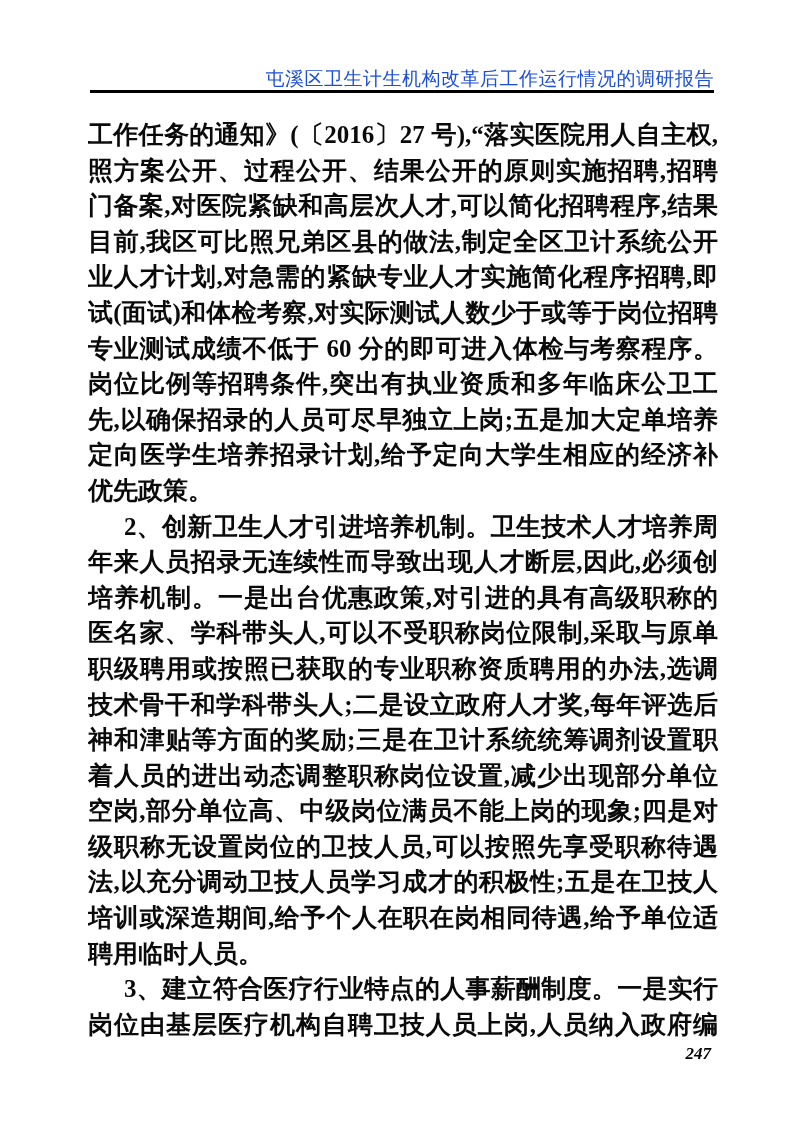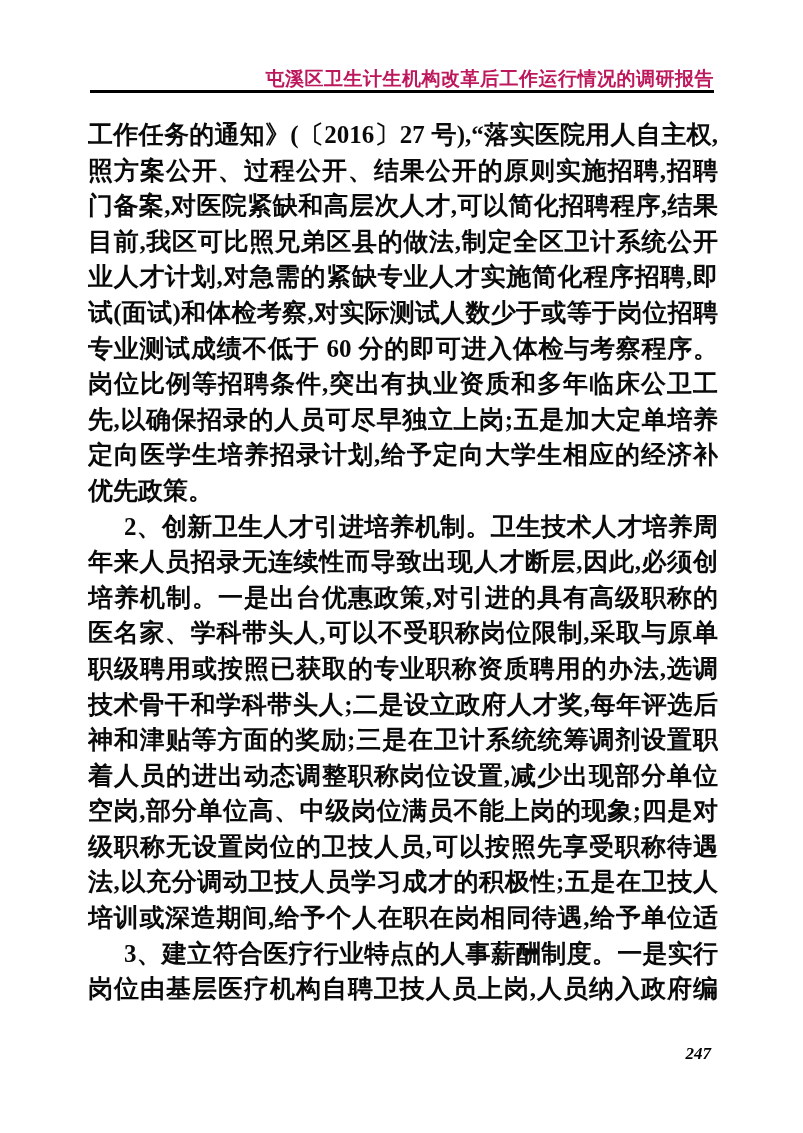--- a/index.html
+++ b/index.html
@@ -14,24 +14,24 @@
     background: #ffffff;
     overflow: hidden;
     font-family: "Liberation Serif", "DejaVu Serif", serif;
     color: #0a0a0a;
   }
   .header-title {
     position: absolute;
     top: 66px;
     right: 89px;
     font-size: 19px;
-    font-weight: bold;
+    font-weight: normal;
     letter-spacing: 0.5px;
     white-space: nowrap;
-    color: #be185d;
+    color: #1d4ed8;
   }
   .header-rule {
     position: absolute;
     top: 90px;
     left: 90px;
     width: 624px;
     height: 3px;
     background: #000;
   }
   .body-text {
@@ -94,19 +94,20 @@
       <div class="text-line">培养机制。一是出台优惠政策,对引进的具有高级职称的卫技人才或名</div>
       <div class="text-line">医名家、学科带头人,可以不受职称岗位限制,采取与原单位相同岗位、</div>
       <div class="text-line">职级聘用或按照已获取的专业职称资质聘用的办法,选调一批医技专业</div>
       <div class="text-line">技术骨干和学科带头人;二是设立政府人才奖,每年评选后给予人才精</div>
       <div class="text-line">神和津贴等方面的奖励;三是在卫计系统统筹调剂设置职称岗位,并随</div>
       <div class="text-line">着人员的进出动态调整职称岗位设置,减少出现部分单位高、中级岗位</div>
       <div class="text-line">空岗,部分单位高、中级岗位满员不能上岗的现象;四是对具备高、中</div>
       <div class="text-line">级职称无设置岗位的卫技人员,可以按照先享受职称待遇后上岗的办</div>
       <div class="text-line">法,以充分调动卫技人员学习成才的积极性;五是在卫技人员脱产进修</div>
       <div class="text-line">培训或深造期间,给予个人在职在岗相同待遇,给予单位适当补助用于</div>
+      <div class="text-line no-fill">聘用临时人员。</div>
       <div class="text-line indent">3、建立符合医疗行业特点的人事薪酬制度。一是实行编制内空编</div>
       <div class="text-line">岗位由基层医疗机构自聘卫技人员上岗,人员纳入政府编外聘用管理,</div>
     </div>
 
   <div class="page-number">247</div>
 
 </div>
 
 </body></html>

